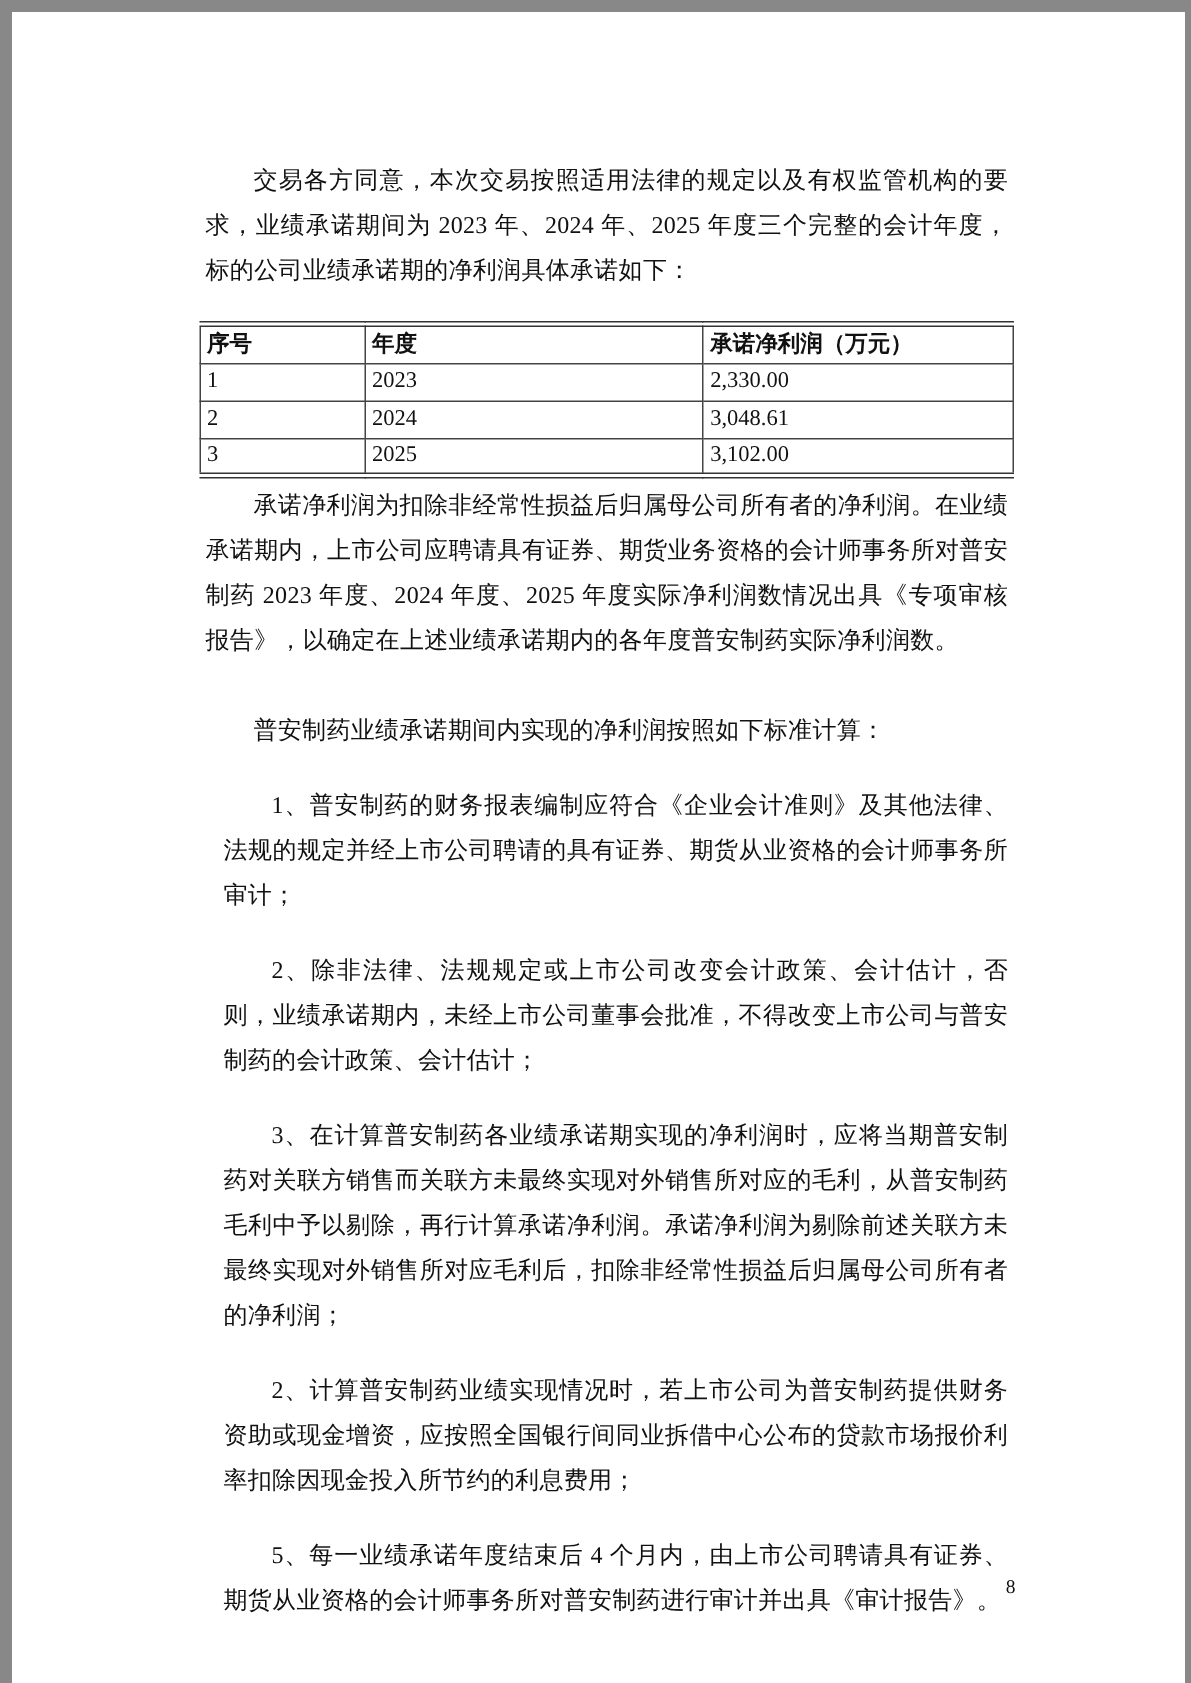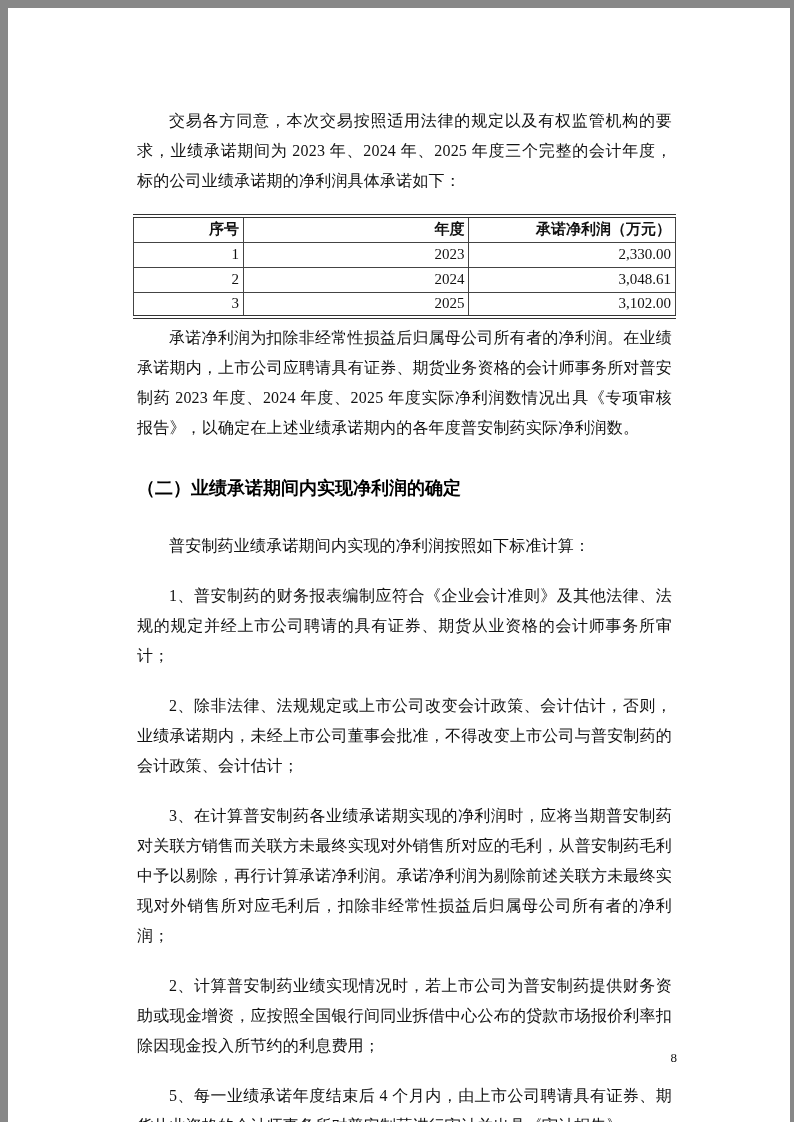--- a/index.html
+++ b/index.html
@@ -31,21 +31,21 @@
   .doc-table {
     width: 100%;
     border-collapse: collapse;
     margin-top: 14px;
     table-layout: fixed;
     border-top: 4px double #333;
     border-bottom: 4px double #333;
   }
   .doc-table td, .doc-table th {
     border: 1px solid #444;
-    text-align: right;
+    text-align: left;
     vertical-align: middle;
     font-size: 15px;
     height: 25px;
     padding: 1px 4px;
     font-weight: normal;
   }
   .doc-table thead th {
     font-weight: bold;
     height: 26px;
   }
@@ -54,21 +54,21 @@
   .col-profit{ width: 38.1%; }
   .section-heading {
     margin-top: 24px;
     font-family: "Liberation Sans", "DejaVu Sans", sans-serif;
     font-weight: bold;
     font-size: 18px;
     line-height: 26px;
     color: #000;
   }
   .calc-intro { margin-top: 22px; }
-  .item { margin-top: 12px; }
+  .item { margin-top: 12px; margin-left: 12px; }
   .page-number {
     position: absolute;
     top: 1038px;
     right: 121px;
     font-size: 13px;
     line-height: 16px;
     color: #111;
   }
 </style>
 </head>
@@ -106,21 +106,20 @@
         <tr>
           <td>3</td>
           <td>2025</td>
           <td>3,102.00</td>
         </tr>
       </tbody>
     </table>
 
     <p class="para para-after-table">承诺净利润为扣除非经常性损益后归属母公司所有者的净利润。在业绩承诺期内，上市公司应聘请具有证券、期货业务资格的会计师事务所对普安制药 2023 年度、2024 年度、2025 年度实际净利润数情况出具《专项审核报告》，以确定在上述业绩承诺期内的各年度普安制药实际净利润数。</p>
 
-    <h2 class="section-heading">（二）业绩承诺期间内实现净利润的确定</h2>
 
     <p class="para calc-intro">普安制药业绩承诺期间内实现的净利润按照如下标准计算：</p>
 
     <p class="para item">1、普安制药的财务报表编制应符合《企业会计准则》及其他法律、法规的规定并经上市公司聘请的具有证券、期货从业资格的会计师事务所审计；</p>
     <p class="para item">2、除非法律、法规规定或上市公司改变会计政策、会计估计，否则，业绩承诺期内，未经上市公司董事会批准，不得改变上市公司与普安制药的会计政策、会计估计；</p>
     <p class="para item">3、在计算普安制药各业绩承诺期实现的净利润时，应将当期普安制药对关联方销售而关联方未最终实现对外销售所对应的毛利，从普安制药毛利中予以剔除，再行计算承诺净利润。承诺净利润为剔除前述关联方未最终实现对外销售所对应毛利后，扣除非经常性损益后归属母公司所有者的净利润；</p>
     <p class="para item">2、计算普安制药业绩实现情况时，若上市公司为普安制药提供财务资助或现金增资，应按照全国银行间同业拆借中心公布的贷款市场报价利率扣除因现金投入所节约的利息费用；</p>
     <p class="para item">5、每一业绩承诺年度结束后 4 个月内，由上市公司聘请具有证券、期货从业资格的会计师事务所对普安制药进行审计并出具《审计报告》。</p>
 
   </div>

